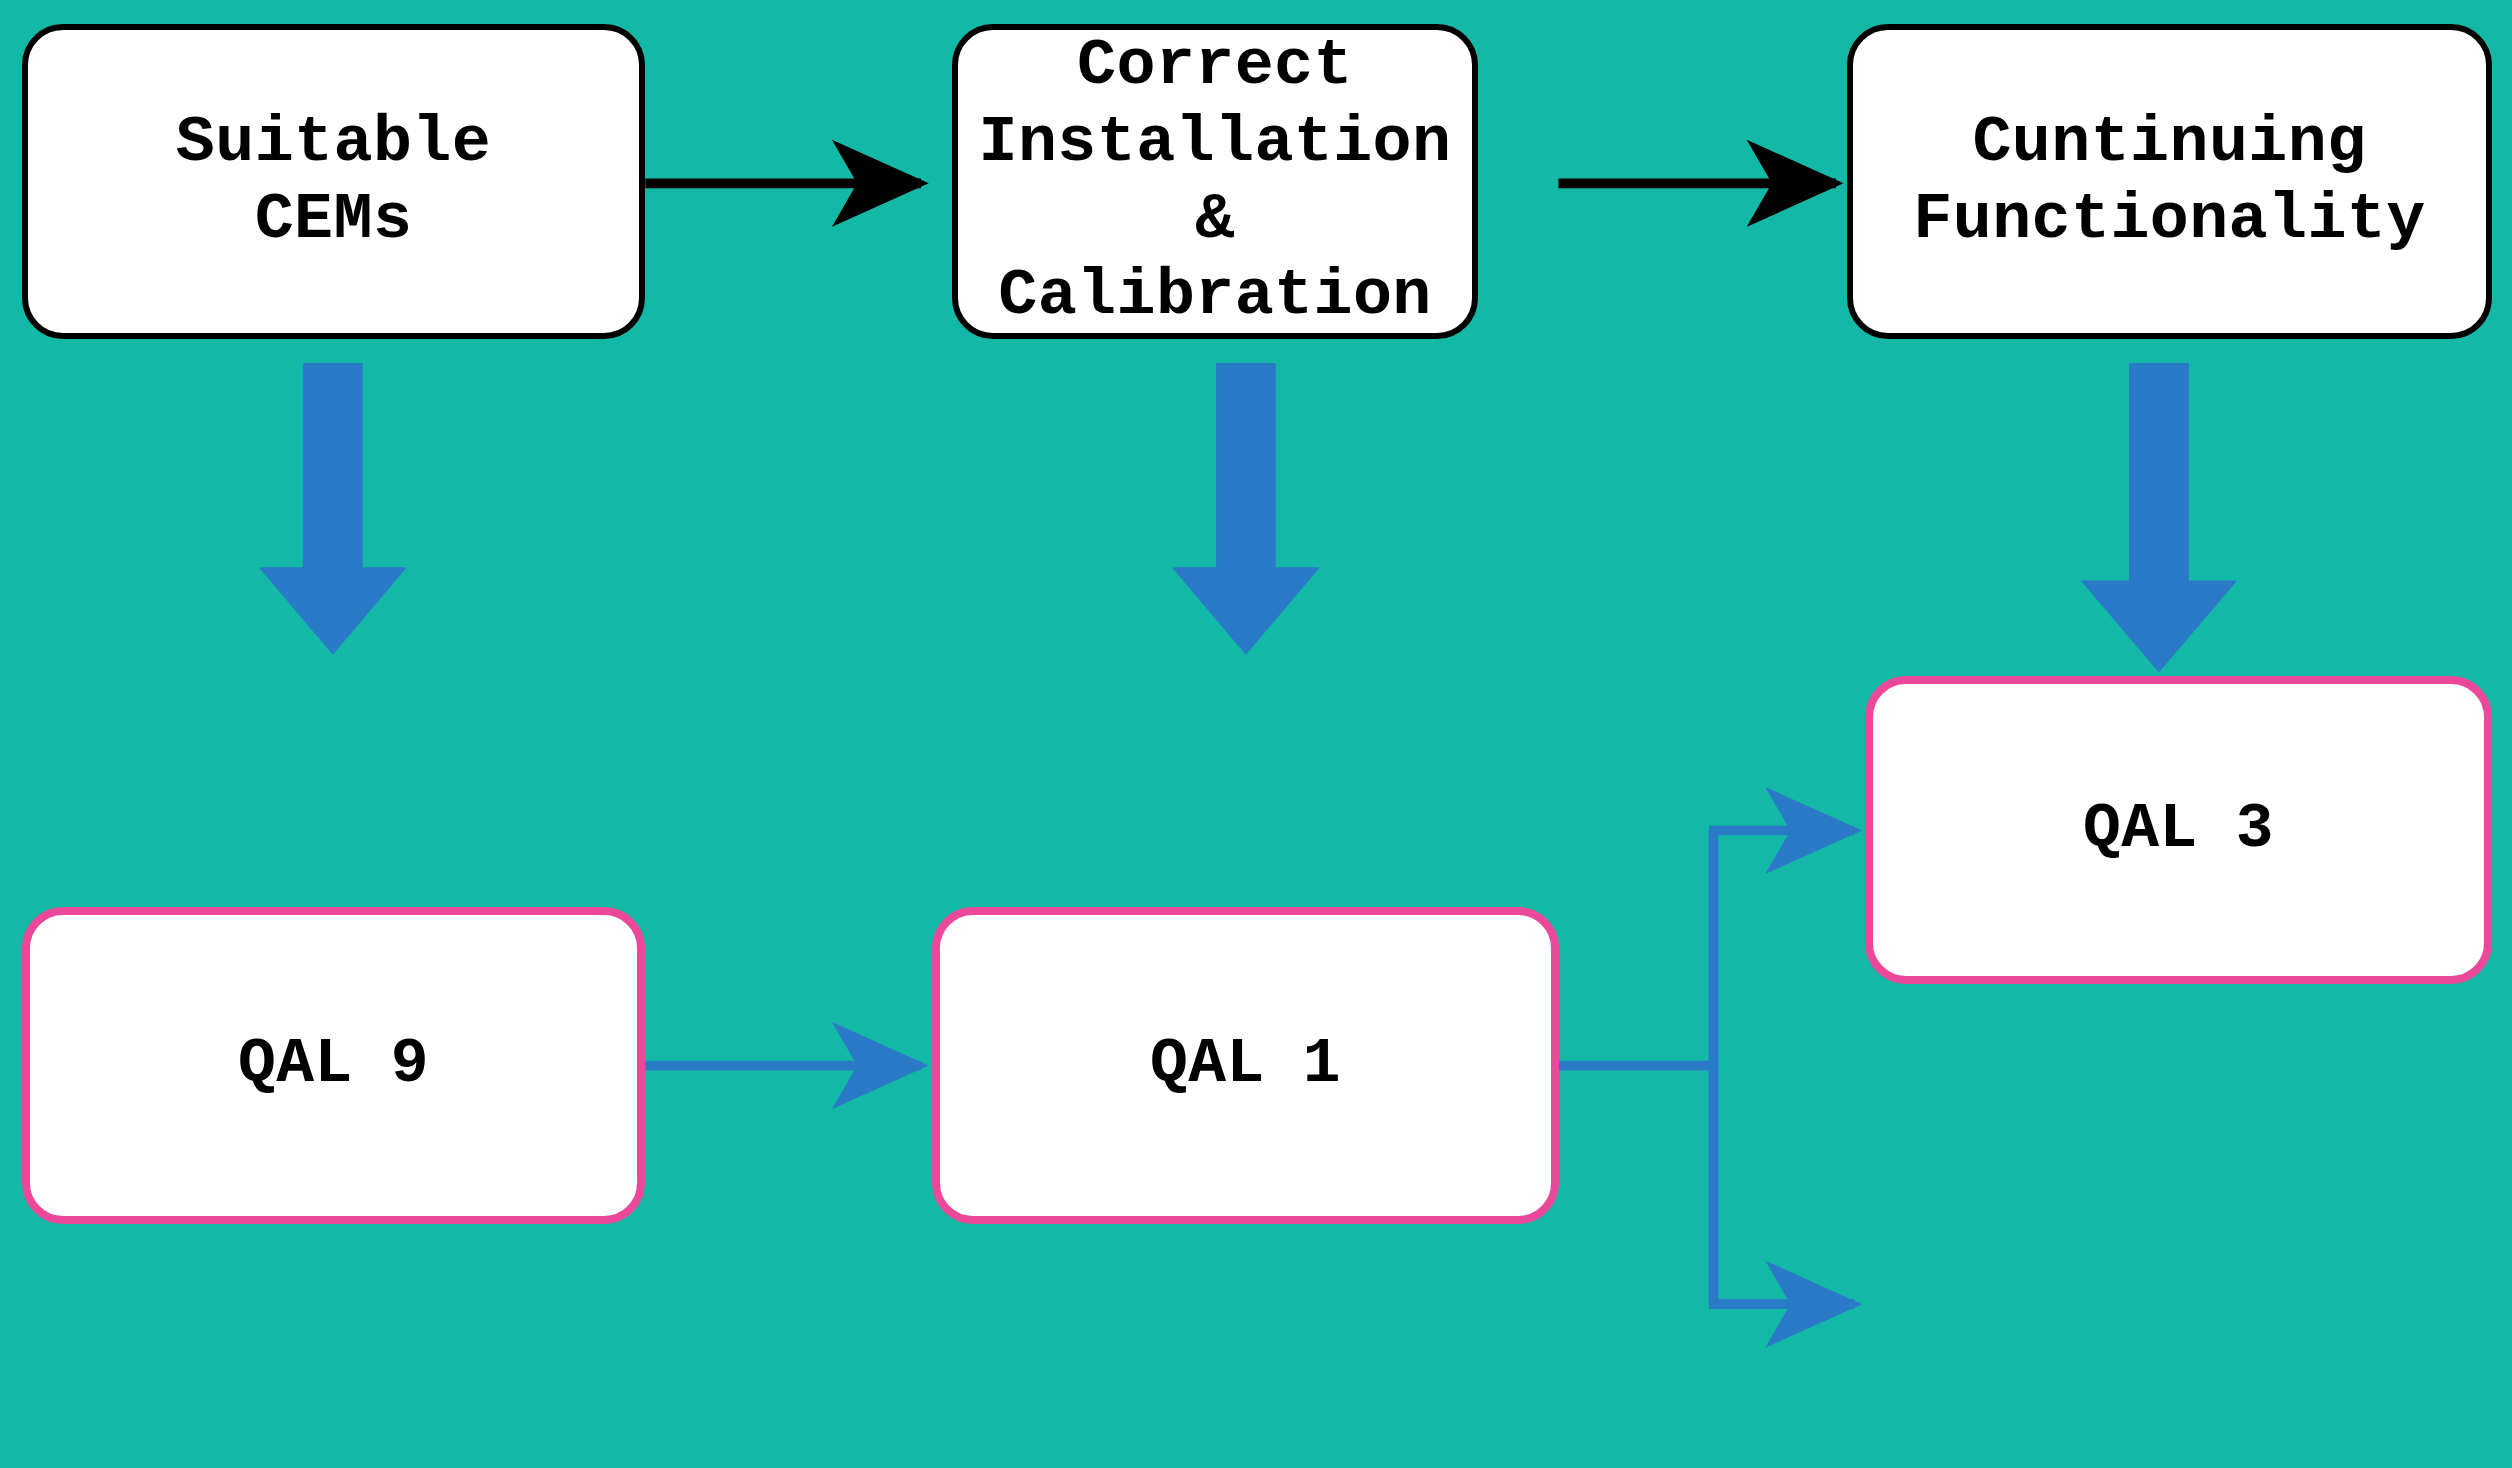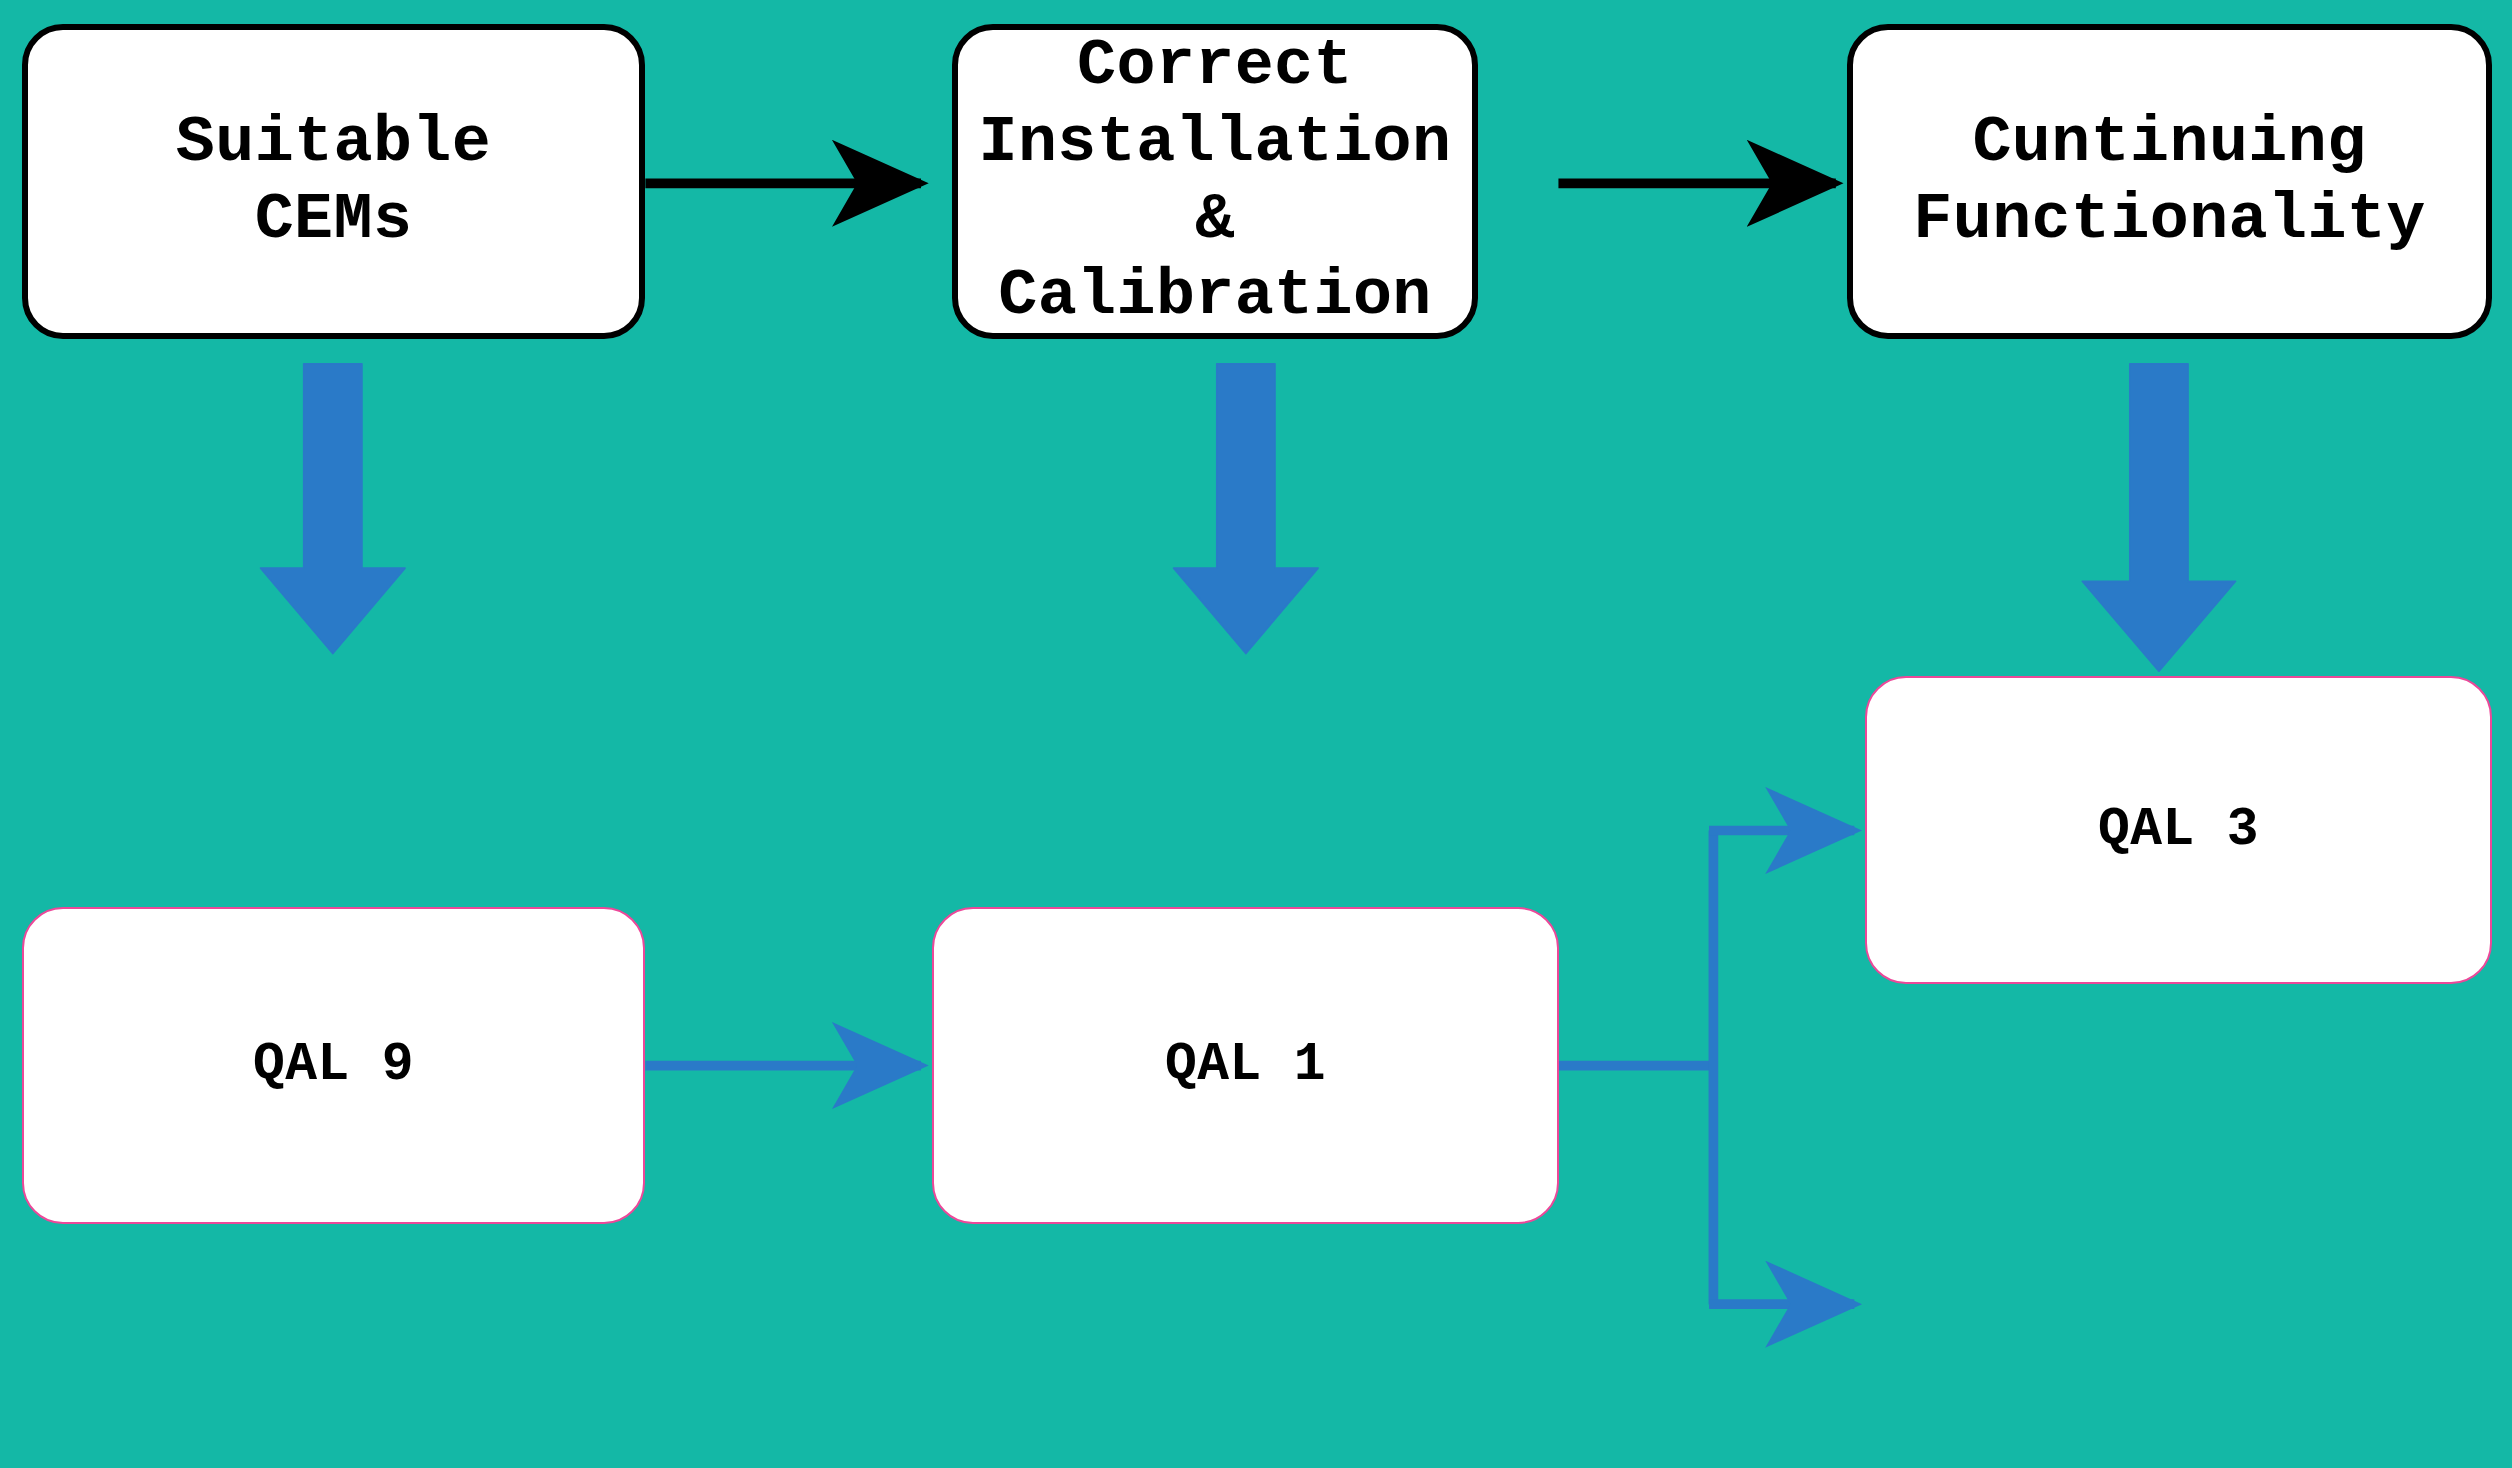--- a/index.html
+++ b/index.html
@@ -29,23 +29,23 @@
     line-height: 1.18;
     white-space: pre-line;
   }
   .node-black {
     border: 6.2px solid #000000;
     border-radius: 41px;
     font-size: 65px;
     letter-spacing: 0.4px;
   }
   .node-blue {
-    border: 2px solid #ec4899;
+    border: 8px solid #ec4899;
     border-radius: 41px;
-    font-size: 53px;
+    font-size: 63px;
     letter-spacing: 0.4px;
   }
 
   
   #box-suitable-cems   { left: 22px;   top: 24px;   width: 623px; height: 315px; }
   #box-correct-install { left: 952px; top: 24px;   width: 526px; height: 315px; }
   #box-continuing-func { left: 1847px; top: 24px;   width: 645px; height: 315px; }
 
   
   #box-qal1 { left: 22px;   top: 907px; width: 623px; height: 317px; }

